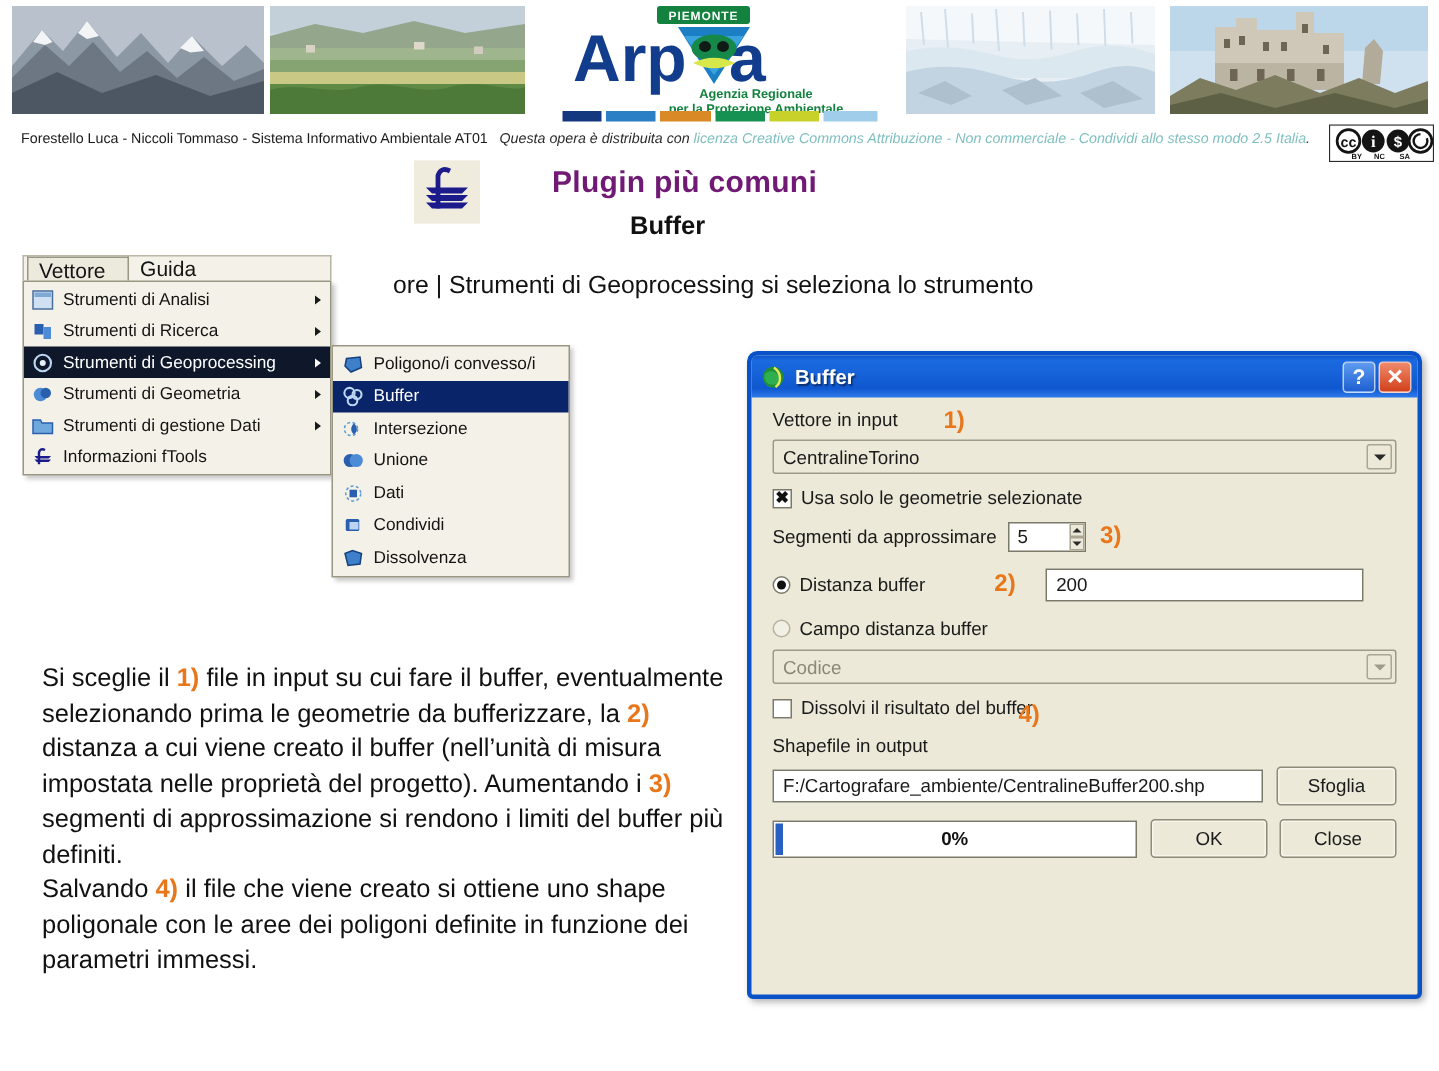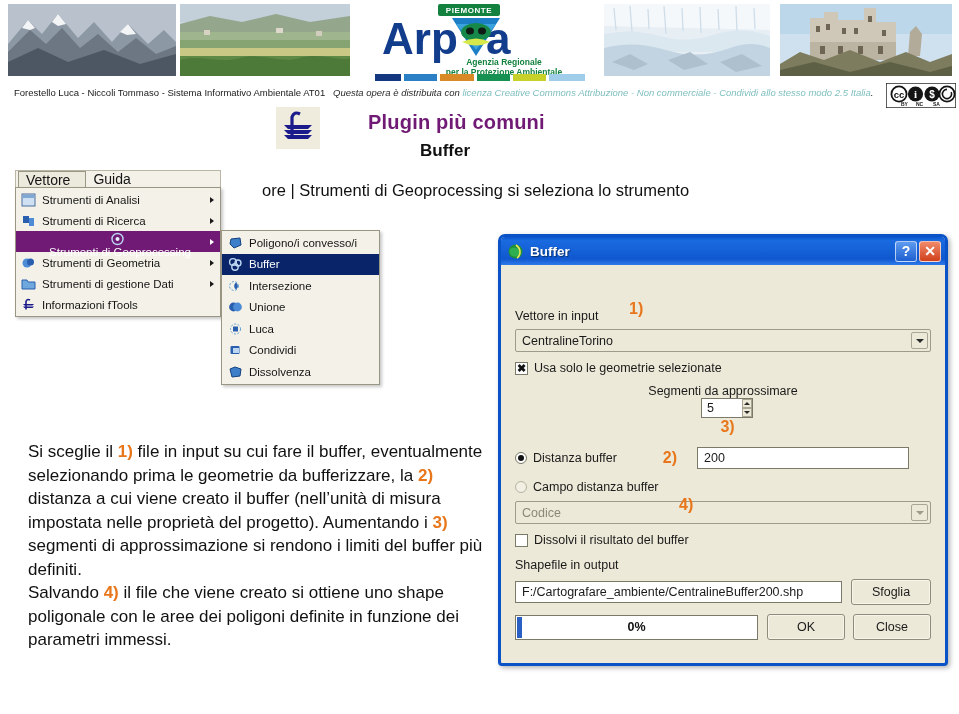--- a/index.html
+++ b/index.html
@@ -90,21 +90,21 @@
   #menu-panel {
     position:absolute; left:15px; top:187px; width:206px;
     background:#f4f2e8; border:1px solid #9a9684;
     box-shadow:2px 2px 3px rgba(0,0,0,0.22);
     padding:1px 0;
   }
   .menu-row {
     position:relative; display:flex; align-items:center;
     height:21px; padding-left:4px; font-size:11.5px; color:#141414;
   }
-  .menu-row.selected { background:#701a75; color:#ffffff;flex-direction:column; }
+  .menu-row.selected { background:#0f172a; color:#ffffff; }
   .menu-ico {
     width:17px; height:15px; margin-right:5px; flex:none;
     display:flex; align-items:center; justify-content:center;
   }
   .menu-ico svg { display:block; }
   .menu-label { white-space:nowrap; }
   .menu-arrow {
     position:absolute; right:6px; top:50%; transform:translateY(-50%);
     width:0; height:0;
     border-left:4px solid #1a1a1a;
@@ -157,21 +157,21 @@
   }
   .tb-btn {
     width:22px; height:21px; margin-left:2px; border-radius:3px;
     display:flex; align-items:center; justify-content:center;
     font-weight:bold; font-size:14px; color:#fff;
     border:1px solid rgba(255,255,255,0.65);
   }
   #help-btn  { background:linear-gradient(180deg,#5e9bf0,#1d5fd0); }
   #close-btn { background:linear-gradient(180deg,#f08a6a,#d1401c); }
 
-  #dialog-body { padding:16px 14px 10px 14px; position:relative;margin-top:28px; }
+  #dialog-body { padding:8px 14px 10px 14px; position:relative; }
 
   .fld-label { font-size:12.5px; color:#1a1a1a; }
   .marker {
     color:#e8761a; font-weight:bold; font-size:16px;
     position:absolute;
   }
 
   .xp-combo {
     height:23px; background:#ece9d8;
     border:1px solid #9d9b8a; border-radius:2px;
@@ -193,21 +193,21 @@
 
   .check-row { display:flex; align-items:center; margin-top:9px; }
   .xp-check {
     width:13px; height:13px; background:#ffffff;
     border:1px solid #7b7968; margin-right:6px; flex:none;
     display:flex; align-items:center; justify-content:center;
     font-size:11px; font-weight:bold; color:#111; line-height:1;
   }
   .check-label { font-size:12.5px; color:#1a1a1a; }
 
-  .spin-row { display:flex; align-items:center; margin-top:9px;flex-direction:column; }
+  .spin-row { display:flex; align-items:center; margin-top:9px; }
   .xp-spin {
     width:52px; height:20px; background:#ffffff;
     border:1px solid #7b7968; margin-left:8px;
     display:flex; align-items:center; position:relative;
   }
   .xp-spin span { padding-left:5px; font-size:12.5px; color:#1a1a1a; }
   .spin-btns {
     position:absolute; right:0; top:0; width:15px; height:100%;
     display:flex; flex-direction:column;
   }
@@ -514,21 +514,21 @@
   </div>
 
 
   <div class="submenu-row">
     <span class="sub-ico">
       <svg width="15" height="14" viewBox="0 0 15 14">
           <circle cx="7.5" cy="7" r="5" fill="none" stroke="#5b9bd5" stroke-dasharray="2 1.6"></circle>
           <rect x="5" y="4.5" width="5" height="5" fill="#2a5fb0"></rect>
         </svg>
     </span>
-    <span>Luca</span>
+    <span>Dati</span>
   </div>
 
   <div class="submenu-row">
     <span class="sub-ico">
       <svg width="15" height="14" viewBox="0 0 15 14">
           <rect x="2.5" y="3" width="9" height="8" rx="1" fill="#2a5fb0"></rect>
           <rect x="5" y="5" width="6" height="5" fill="#bcd6f2"></rect>
         </svg>
     </span>
     <span>Condividi</span>

